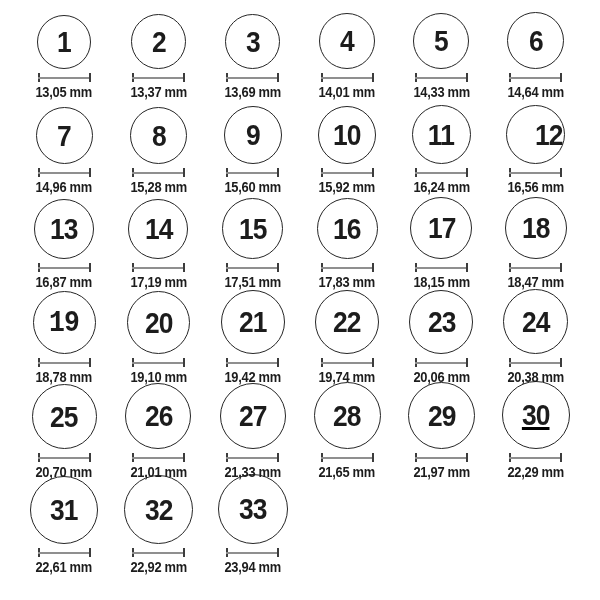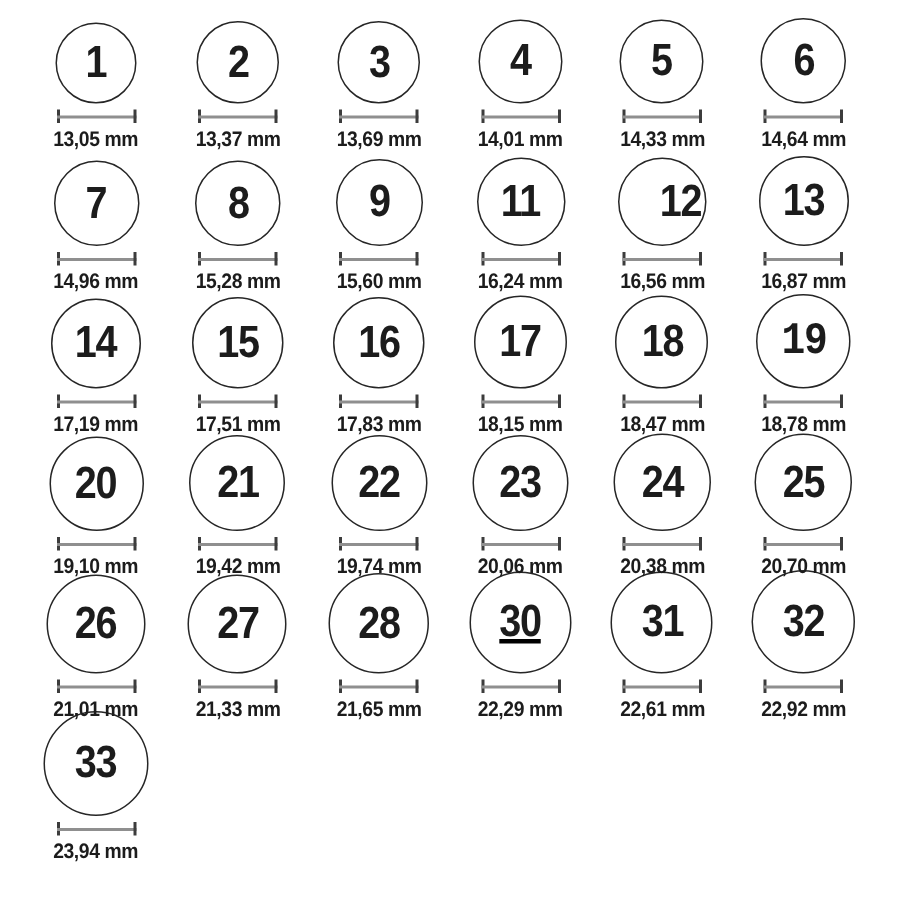--- a/index.html
+++ b/index.html
@@ -180,20 +180,31 @@
       <span class="num">9</span>
     </div>
     <div class="measure">
       <span class="tick left"></span>
       <span class="line"></span>
       <span class="tick right"></span>
     </div>
     <div class="dia">15,60 mm</div>
   </div>
 
+  <div class="cell">
+    <div class="circle" style="width: 58px; height: 58px;">
+      <span class="num">10</span>
+    </div>
+    <div class="measure">
+      <span class="tick left"></span>
+      <span class="line"></span>
+      <span class="tick right"></span>
+    </div>
+    <div class="dia">15,92 mm</div>
+  </div>
 
   <div class="cell">
     <div class="circle" style="width: 59px; height: 59px;">
       <span class="num">11</span>
     </div>
     <div class="measure">
       <span class="tick left"></span>
       <span class="line"></span>
       <span class="tick right"></span>
     </div>
@@ -397,20 +408,31 @@
       <span class="num">28</span>
     </div>
     <div class="measure">
       <span class="tick left"></span>
       <span class="line"></span>
       <span class="tick right"></span>
     </div>
     <div class="dia">21,65 mm</div>
   </div>
 
+  <div class="cell">
+    <div class="circle" style="width: 67px; height: 67px;">
+      <span class="num">29</span>
+    </div>
+    <div class="measure">
+      <span class="tick left"></span>
+      <span class="line"></span>
+      <span class="tick right"></span>
+    </div>
+    <div class="dia">21,97 mm</div>
+  </div>
 
   <div class="cell">
     <div class="circle" style="width: 68px; height: 68px; text-decoration: underline;">
       <span class="num">30</span>
     </div>
     <div class="measure">
       <span class="tick left"></span>
       <span class="line"></span>
       <span class="tick right"></span>
     </div>

